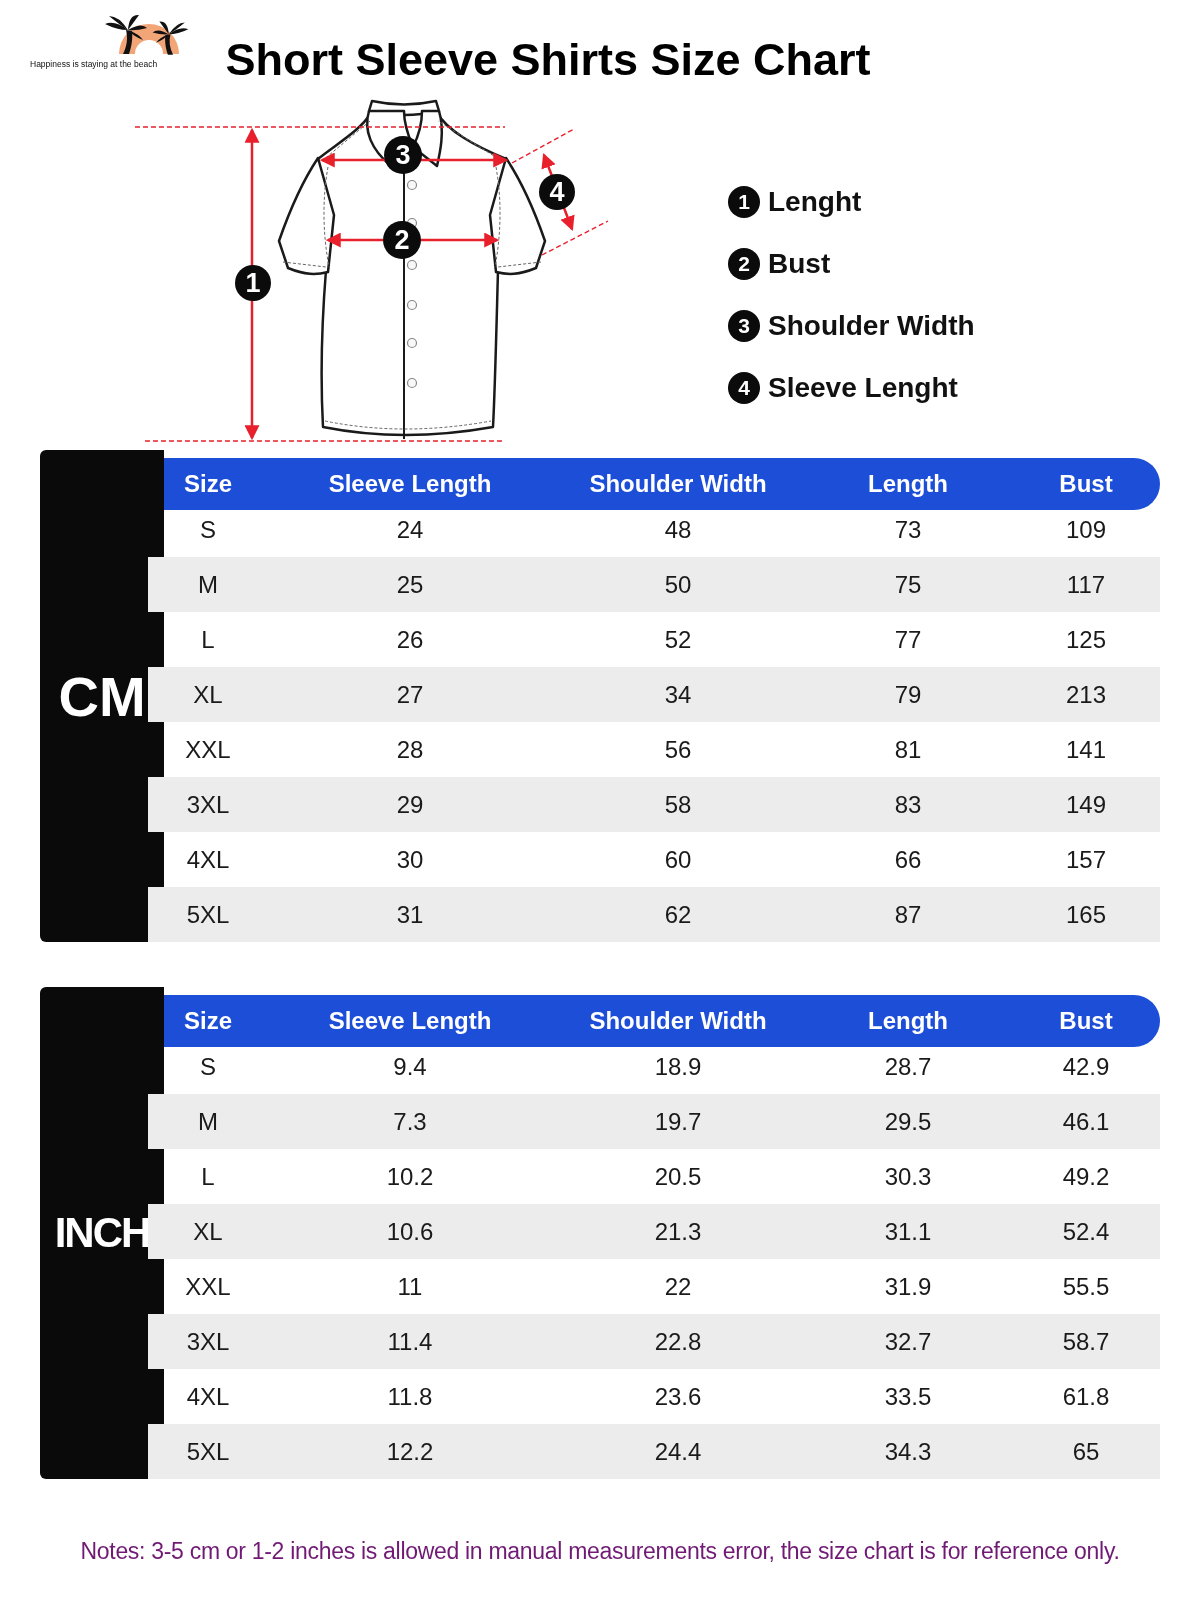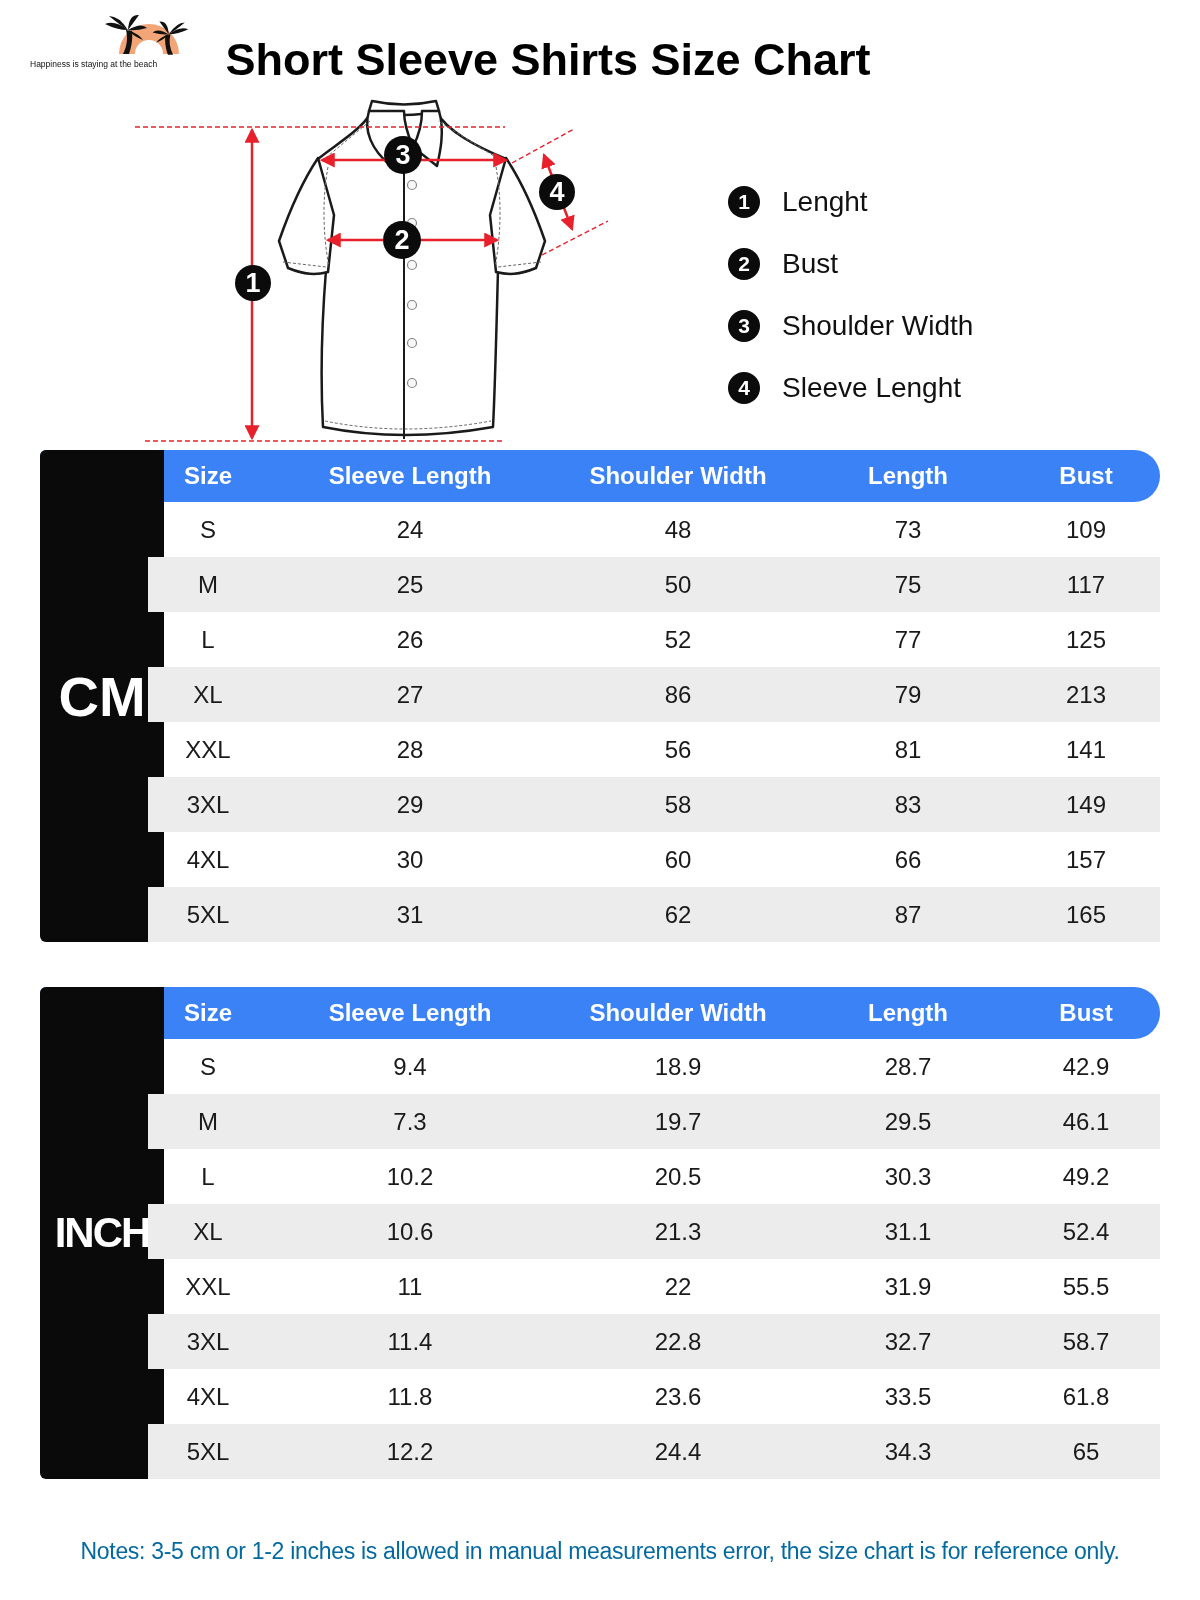--- a/index.html
+++ b/index.html
@@ -31,54 +31,54 @@
   .callout-num{fill:#fff;font-size:27px;font-weight:bold;text-anchor:middle;
     font-family:"Liberation Sans", sans-serif;}
   
   .legend{position:absolute;left:728px;top:186px;}
   .legend-item{display:flex;align-items:center;margin-bottom:30px;height:32px;}
   .legend-badge{
     width:32px;height:32px;border-radius:50%;background:#0b0b0b;color:#fff;
     font-size:21px;font-weight:bold;display:flex;align-items:center;justify-content:center;
     flex:0 0 32px;
   }
-  .legend-label{font-size:28px;color:#111;margin-left:22px;white-space:nowrap;}
+  .legend-label{font-size:28px;color:#111;margin-left:8px;white-space:nowrap;font-weight:bold;}
   
   .size-table{position:absolute;left:40px;width:1120px;height:492px;}
   .size-table.cm{top:450px;}
   .size-table.inch{top:987px;}
   .unit-sidebar{
     position:absolute;left:0;top:0;width:124px;height:492px;background:#0a0a0a;
     color:#fff;font-weight:bold;display:flex;align-items:center;justify-content:center;
     border-radius:6px 0 0 6px;
   }
   .cm .unit-sidebar{font-size:56px;}
   .inch .unit-sidebar{font-size:42px;letter-spacing:-2px;}
   .header-bar{
-    position:absolute;left:0;top:0;width:1120px;height:52px;background:#3b82f6;
+    position:absolute;left:0;top:8px;width:1120px;height:52px;background:#1d4ed8;
     border-radius:6px 26px 26px 6px;
   }
   table{border-collapse:collapse;table-layout:fixed;}
   .head-table{width:1012px;margin-left:108px;height:52px;}
   .head-table th{
     color:#fff;font-size:24px;font-weight:bold;text-align:center;vertical-align:middle;
     padding:0;white-space:nowrap;
   }
   .body-table{position:absolute;left:108px;top:52px;width:1012px;}
   .body-table td{
     height:55px;text-align:center;vertical-align:middle;font-size:24px;color:#1a1a1a;
     padding:0;
   }
   .body-table tr:nth-child(even){background:#ececec;}
   col.c1{width:120px;} col.c2{width:284px;} col.c3{width:252px;}
   col.c4{width:208px;} col.c5{width:148px;}
   
   .notes{
     position:absolute;left:0;top:1538px;width:1200px;text-align:center;
-    font-size:23px;letter-spacing:-0.3px;color:#0369a1;
+    font-size:23px;letter-spacing:-0.3px;color:#701a75;
   }
 </style>
 </head>
 <body>
 
 <div id="page">
 
   <div class="logo">
     <svg class="logo-art" width="120" height="50" viewBox="0 0 120 50">
       <path d="M30,46 A30,30 0 0 1 90,46 L74,46 A14,14 0 0 0 46,46 Z" fill="#f2a678"></path>
@@ -235,21 +235,21 @@
           <tr>
             <td>L</td>
             <td>26</td>
             <td>52</td>
             <td>77</td>
             <td>125</td>
           </tr>
           <tr>
             <td>XL</td>
             <td>27</td>
-            <td>86</td>
+            <td>34</td>
             <td>79</td>
             <td>213</td>
           </tr>
           <tr>
             <td>XXL</td>
             <td>28</td>
             <td>56</td>
             <td>81</td>
             <td>141</td>
           </tr>

